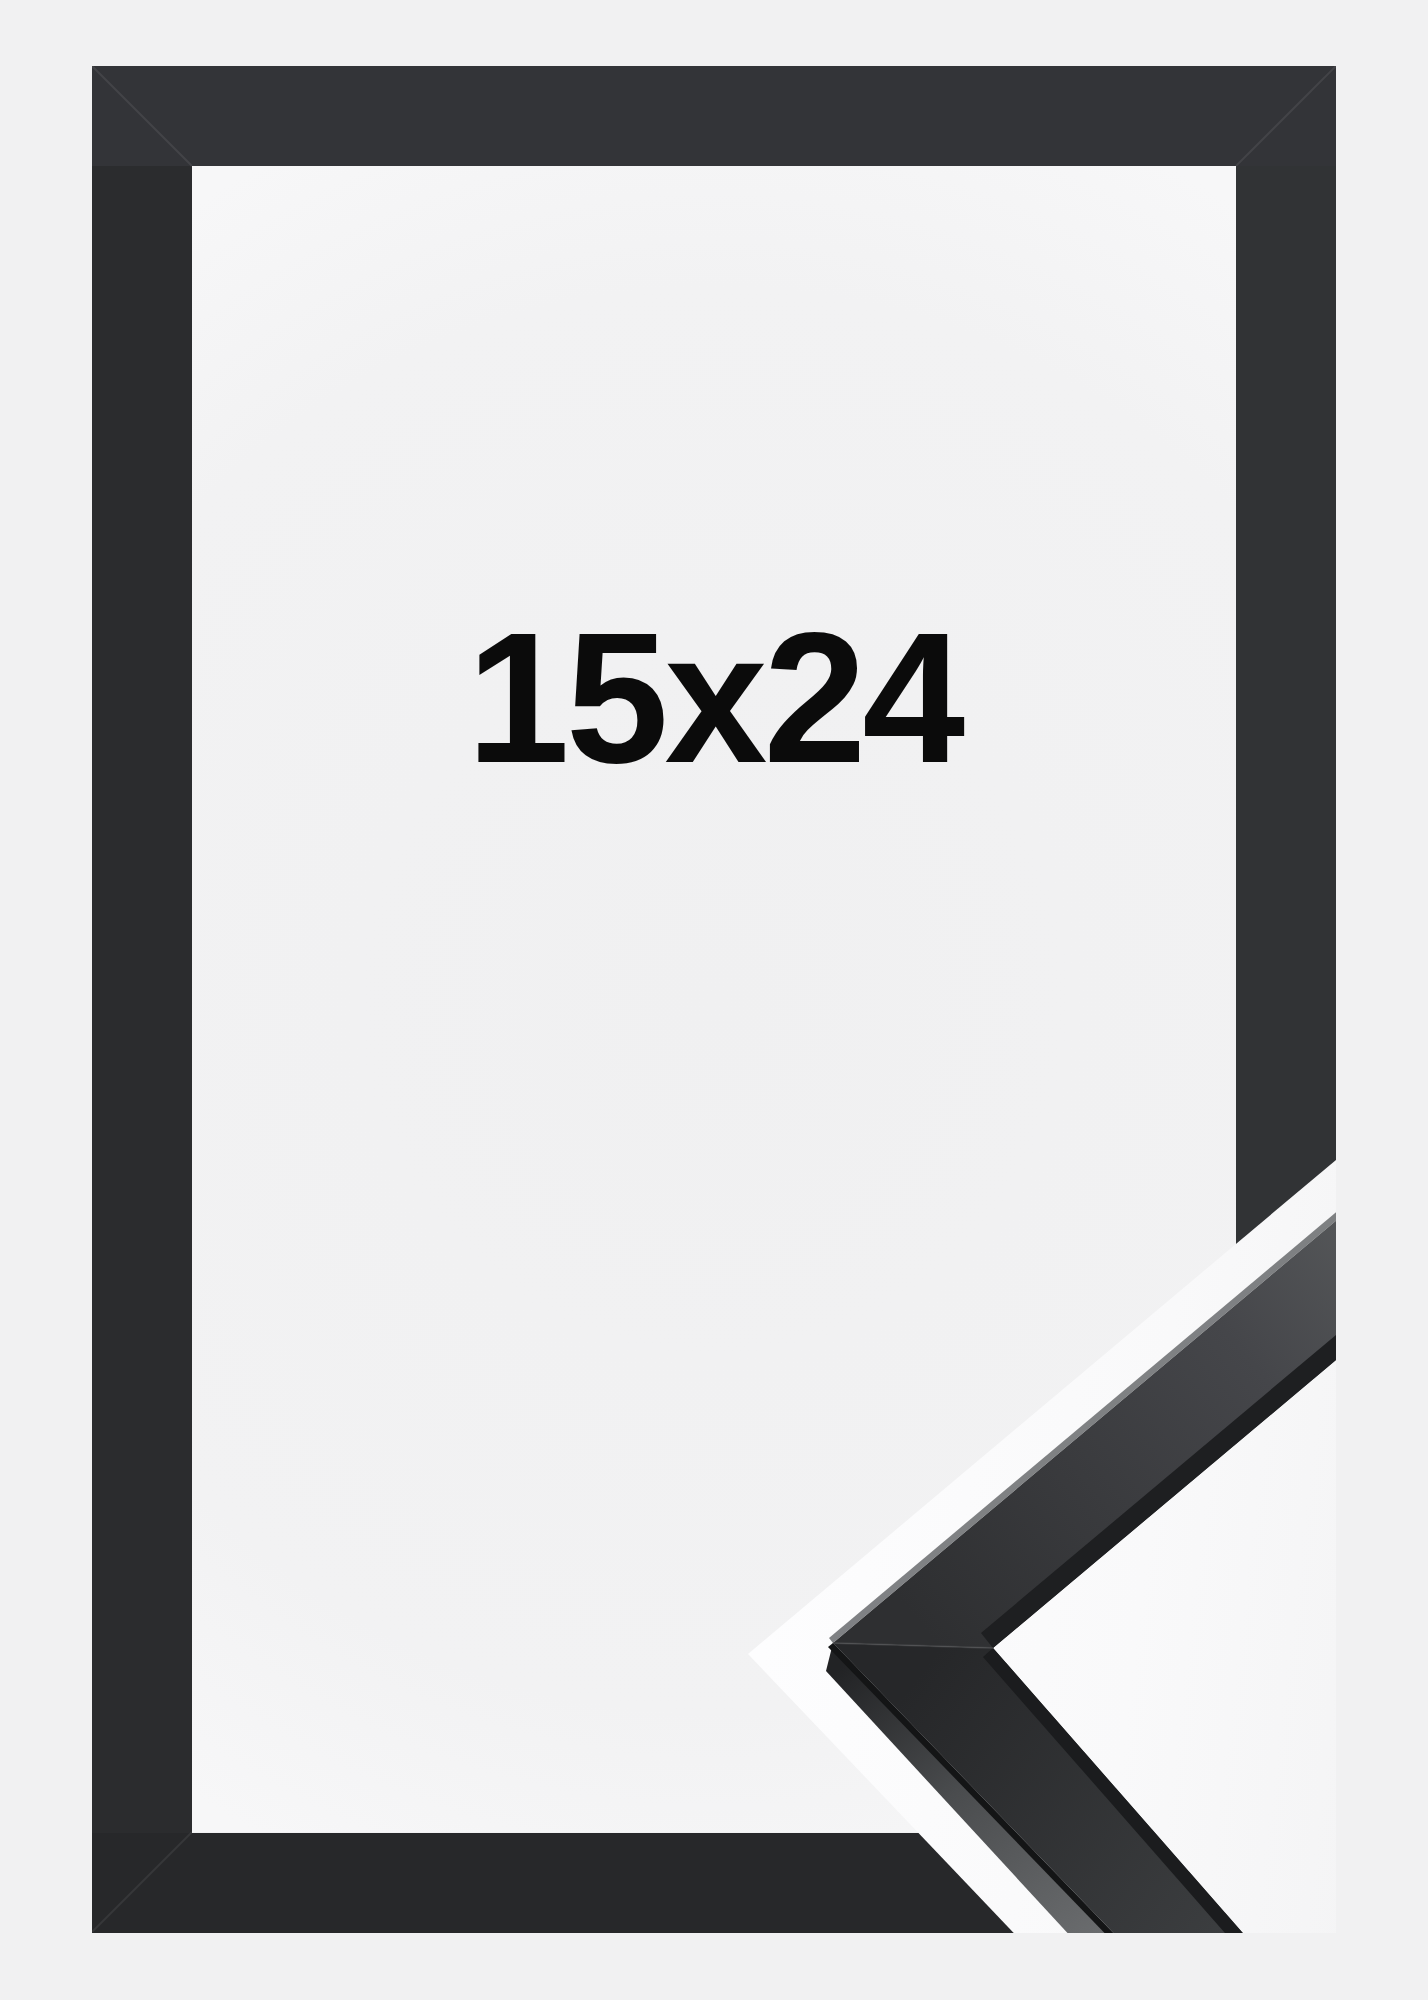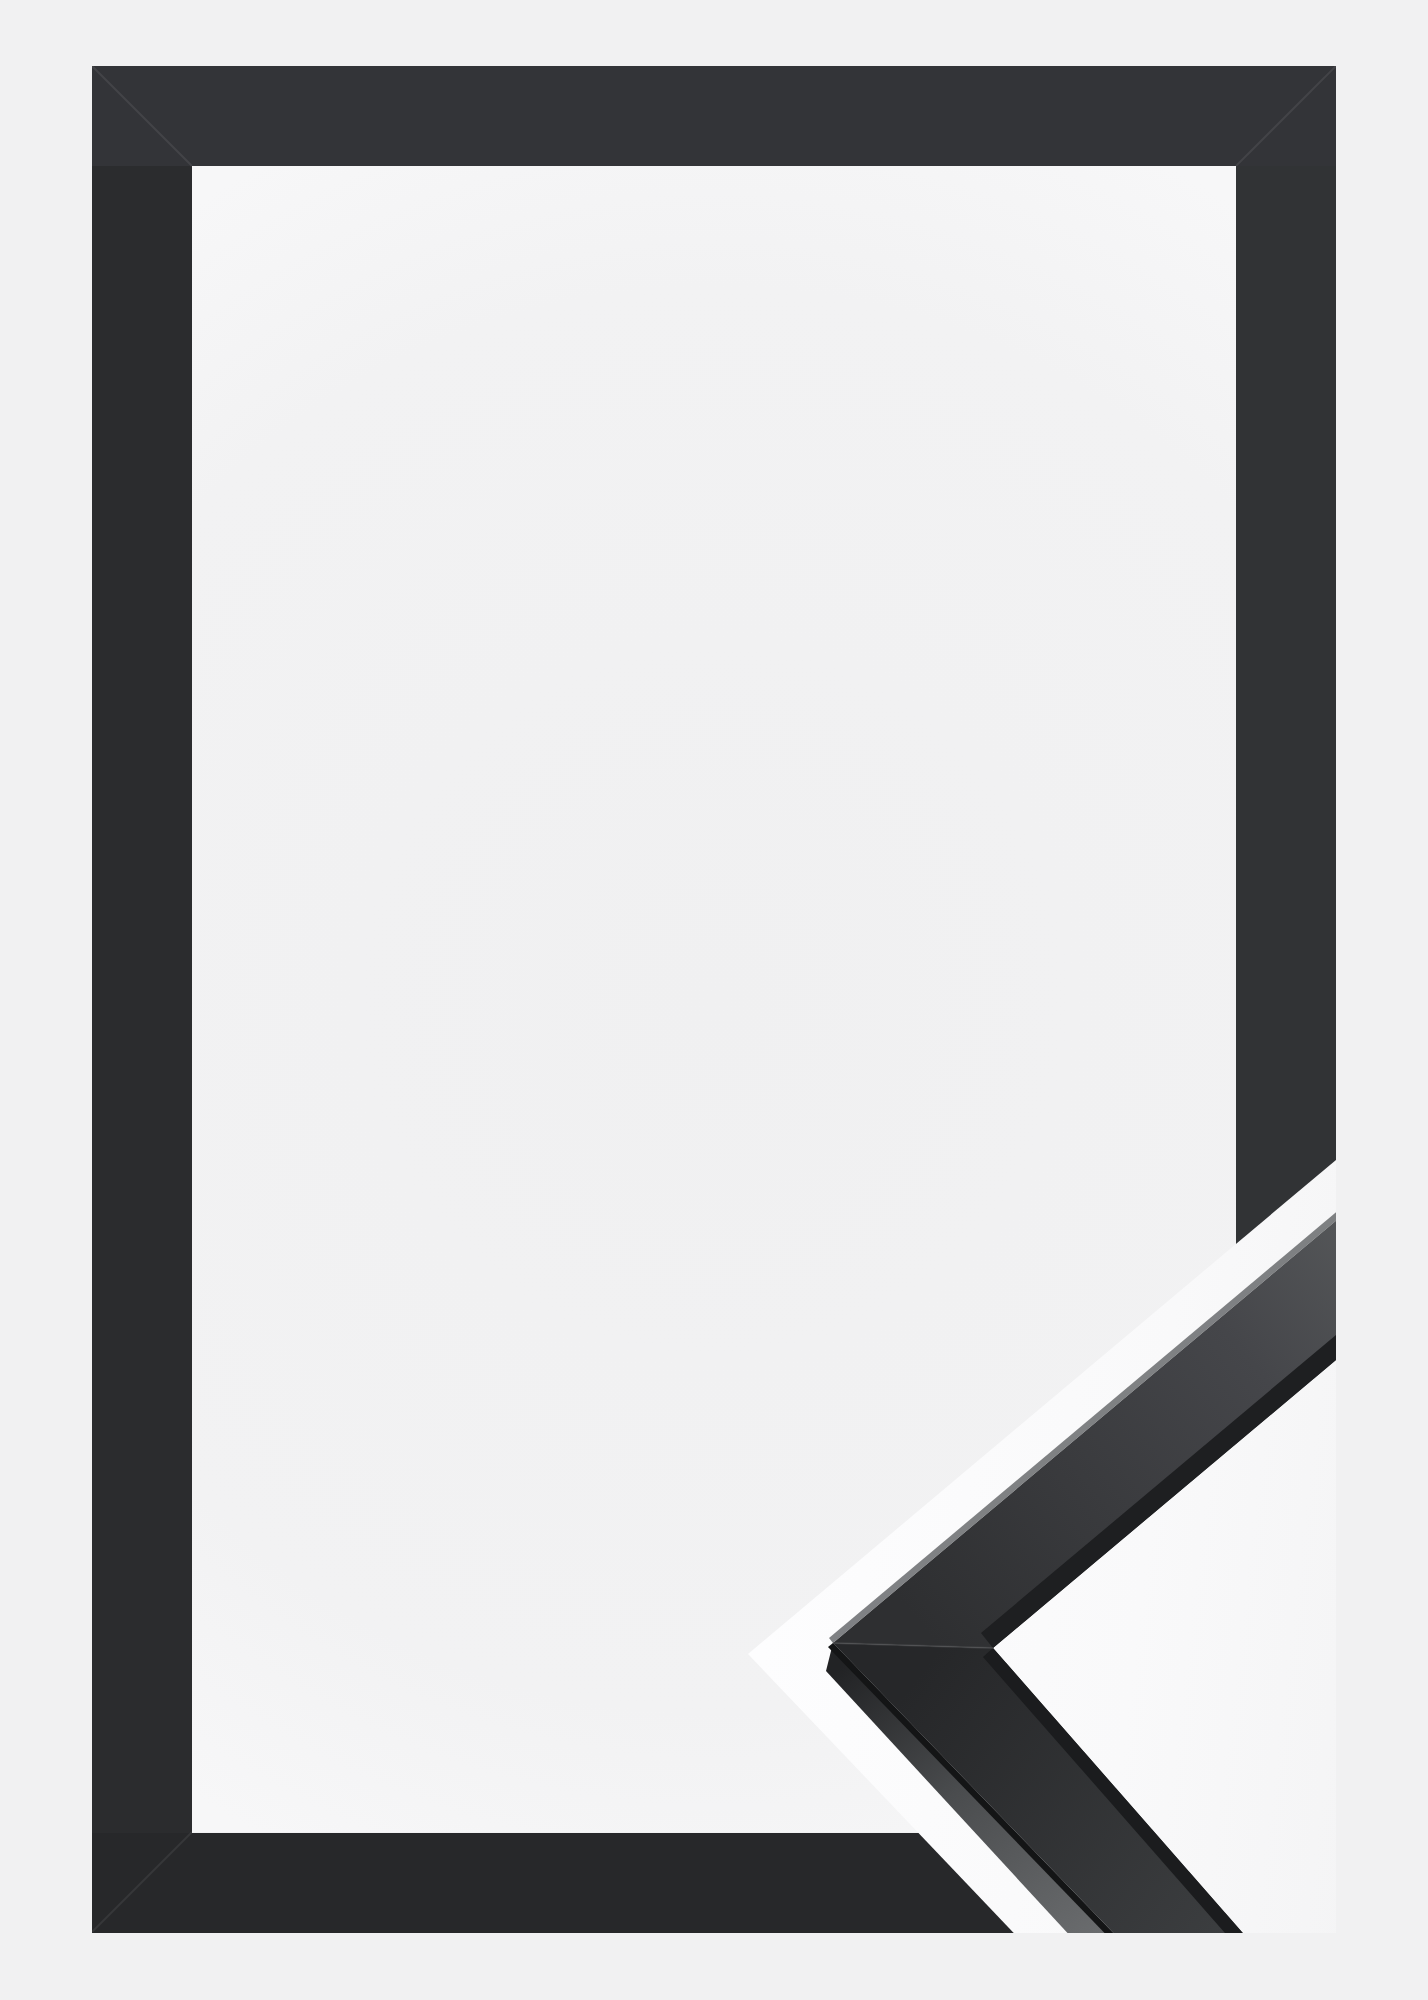--- a/index.html
+++ b/index.html
@@ -95,13 +95,14 @@
 
         <polygon points="833,1643 1125,1945 1270,1964 993,1648" fill="url(#gLoArm)"></polygon>
 
         <polygon points="993,1648 1270,1964 1260,1973 983,1657" fill="#1b1c1e"></polygon>
 
         <line x1="833" y1="1643" x2="993" y2="1648" stroke="#4a4b4d" stroke-width="2" opacity="0.6"></line>
       </g>
     </g>
   </svg>
 
+  <div class="size-label">15x24</div>
 </div>
 
 </body></html>

